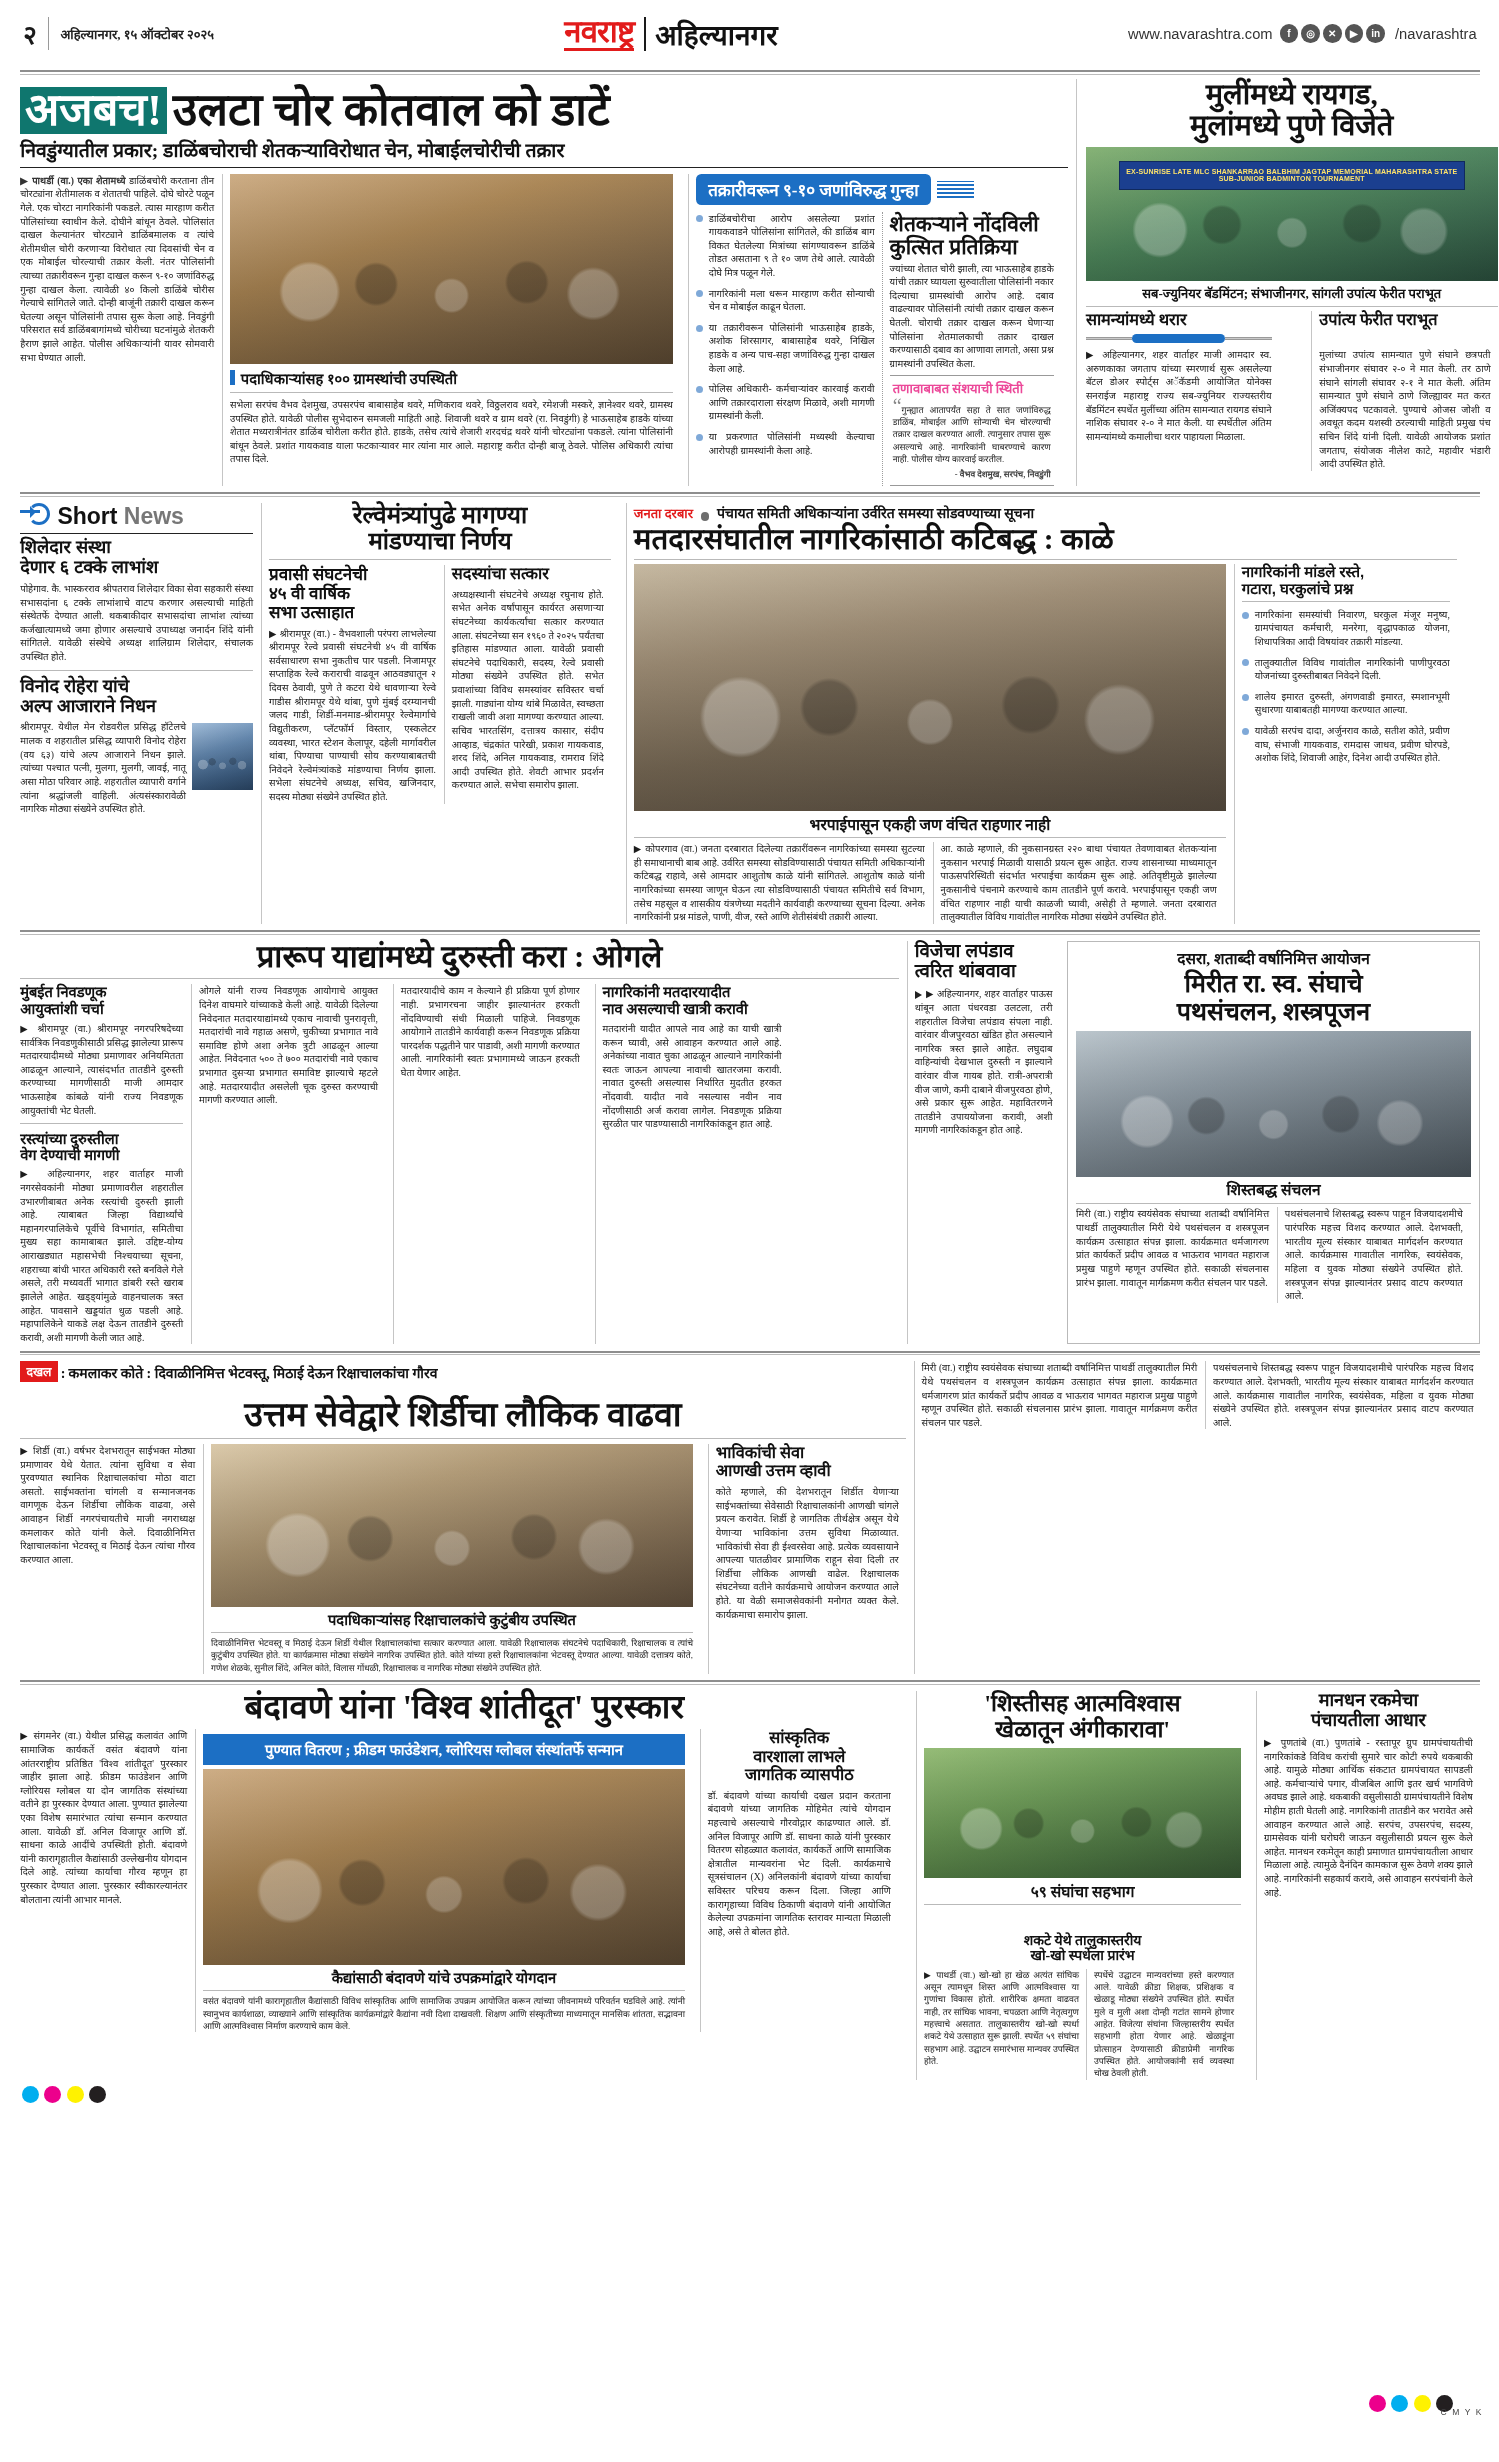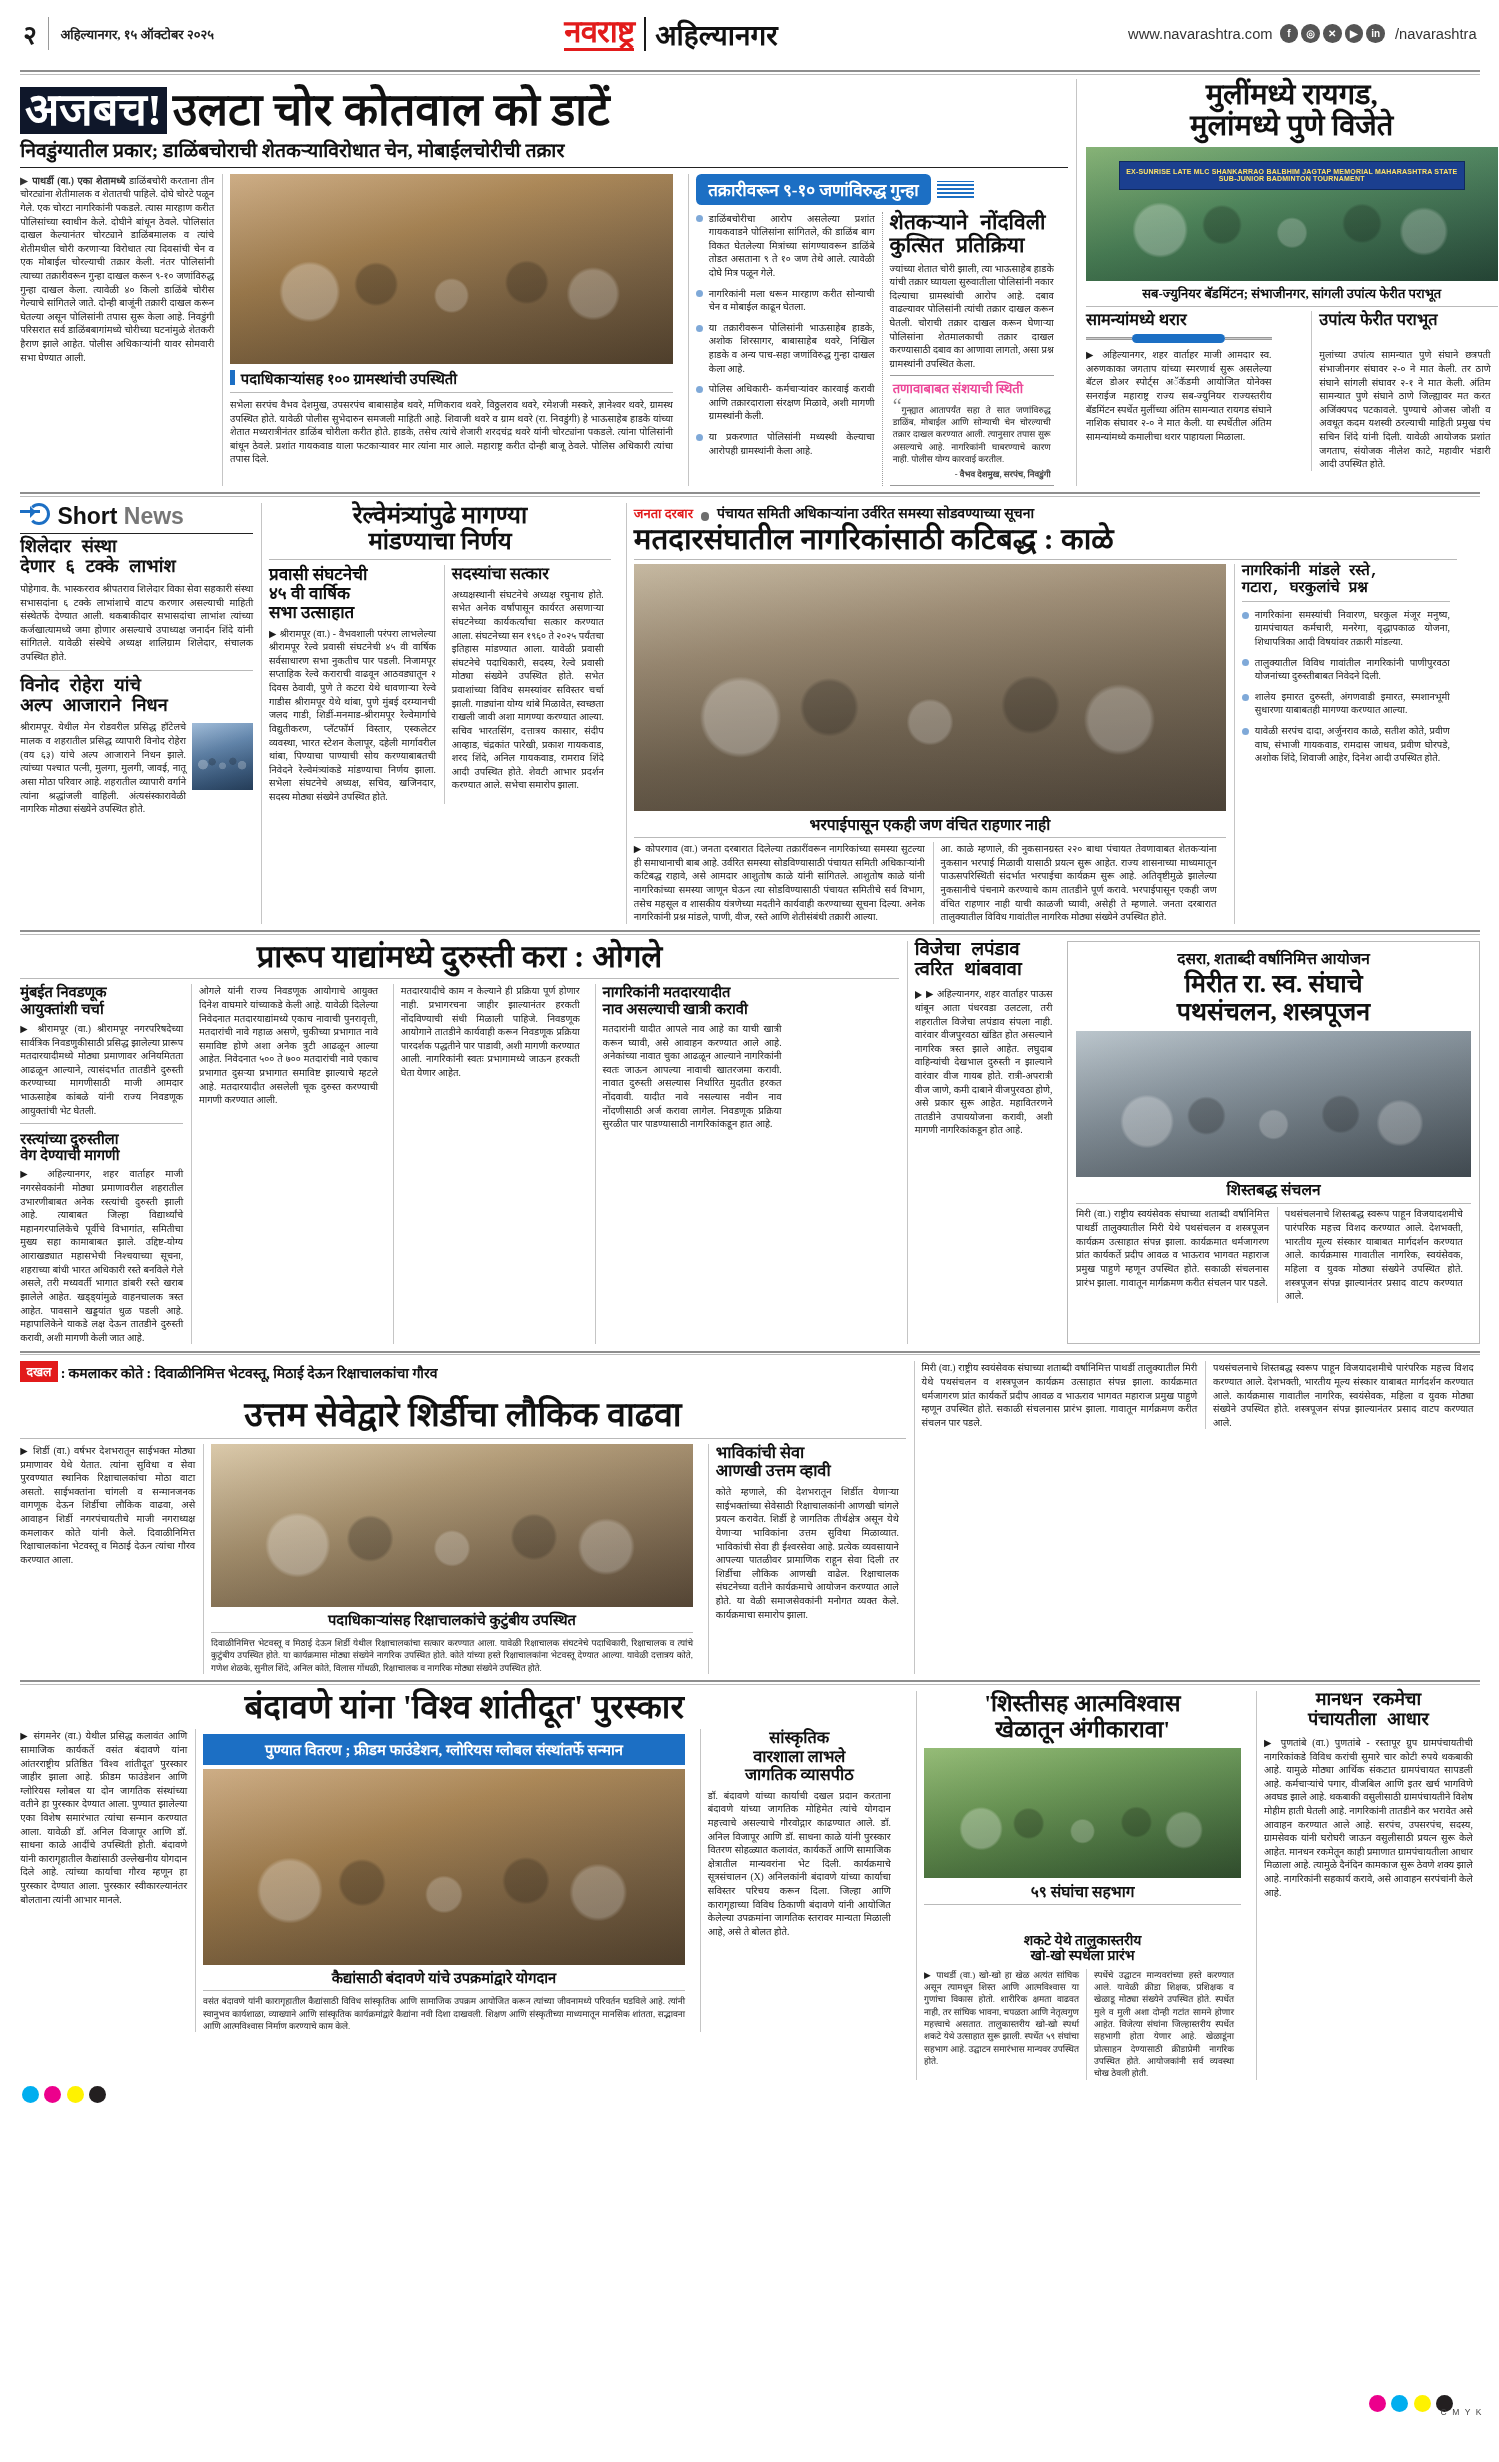--- a/index.html
+++ b/index.html
@@ -68,21 +68,21 @@
   
   .b1 { margin-top: 4.7px; }
   .b1-left { width: 1050px; }
   .b1-right { width: 422px; padding-left: 9.3px; }
 
   .head-main {
     display: flex; align-items: baseline; gap: 6.2px;
     font-size: 45px; line-height: 1.04; margin: 7.8px 0 1.6px;
   }
   .head-main .hilite {
-    background: #0f172a; color: #fff; padding: 0 4.7px; text-align: right;
+    background: #0f766e; color: #fff; padding: 0 4.7px; text-align: right;
   }
   .sub-main {
     font-family: "Liberation Serif", serif; font-weight: 700;
     font-size: 19.4px; color: #111; margin-bottom: 4.7px;
   }
 
   .photo {
     background: linear-gradient(150deg,#b9c8cf 0%,#8d9aa3 38%,#6f7d86 70%,#57636b 100%);
     position: relative; overflow: hidden;
   }
@@ -130,21 +130,21 @@
     position: relative; padding-left: 13px; margin-bottom: 7px;
     font-family: "Liberation Serif", serif; font-size: 9.6px; line-height: 1.42;
     text-align: justify; color: #1c1c1c;
   }
   .bullets li::before {
     content: ""; position: absolute; left: 0; top: 3.9px;
     width: 7px; height: 7px; border-radius: 50%; background: #7fa9d8;
   }
 
   .sec-h2 {
-    font-family: Liberation Mono, monospace; font-weight: 700;
+    font-family: Liberation Sans, sans-serif; font-weight: 700;
     font-size: 21px; line-height: 1.1; color: #111; margin-bottom: 3.9px;
   }
   .sec-h3 {
     font-family: "Liberation Serif", serif; font-weight: 700;
     font-size: 16.3px; line-height: 1.12; color: #111; margin-bottom: 3.1px;
   }
   .sec-h4 {
     font-family: "Liberation Serif", serif; font-weight: 700;
     font-size: 13px; line-height: 1.15; color: #ec4899; margin-bottom: 3.1px;
   }

